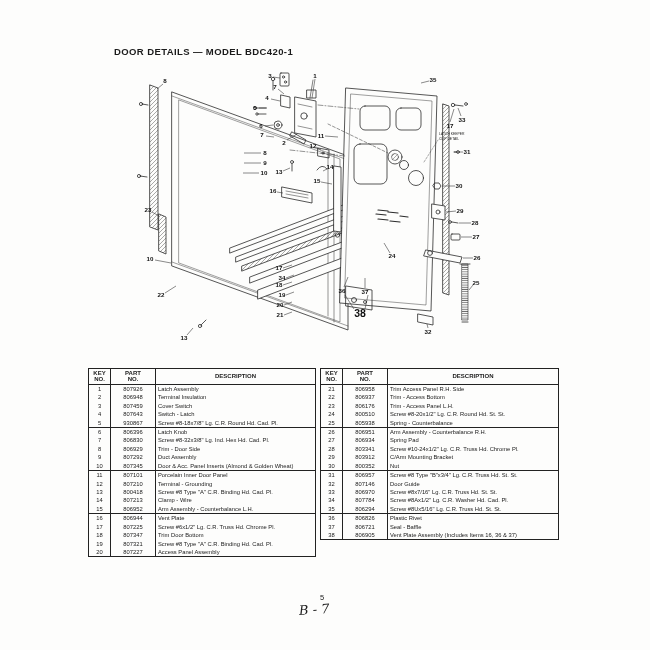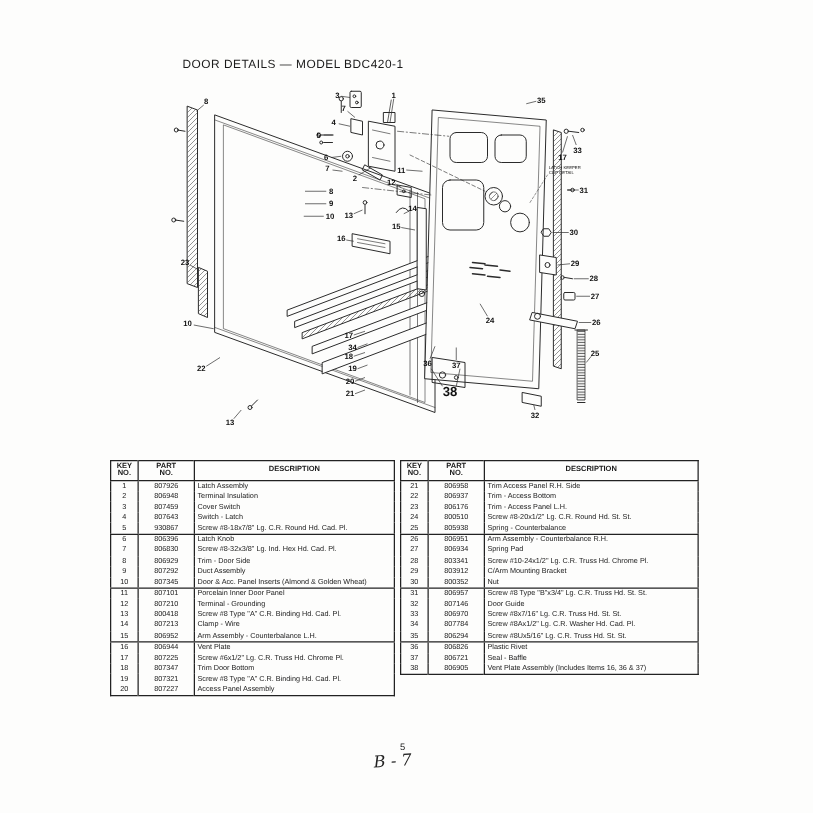--- a/index.html
+++ b/index.html
@@ -1,19 +1,19 @@
 <!DOCTYPE html>
 <html><head>
 <meta charset="utf-8">
 <style>
   html,body{margin:0;padding:0;}
   body{width:650px;height:650px;position:relative;background:#fdfdfc;
        font-family:"Liberation Sans",sans-serif;color:#1b1b1b;overflow:hidden;}
-  .page-title{position:absolute;left:114px;top:46px;font-size:9.5px;font-weight:normal;
-       letter-spacing:.4px;white-space:nowrap;margin-left:32px;}
+  .page-title{position:absolute;left:114px;top:46px;font-size:9.5px;font-weight:bold;
+       letter-spacing:.4px;white-space:nowrap;}
   svg.diagram{position:absolute;left:132px;top:64px;}
   table.parts{position:absolute;border-collapse:collapse;table-layout:fixed;
        font-size:5.8px;line-height:1.05;border:1.2px solid #222;background:#fdfdfc;}
   table.parts.tleft{left:88px;top:368px;width:228px;}
   table.parts.tright{left:320px;top:368px;width:239px;}
   table.parts th{font-size:6px;font-weight:bold;text-align:center;vertical-align:middle;
        border-bottom:1px solid #222;padding:1px 1px;}
   table.parts td{padding:0 2px;white-space:nowrap;overflow:hidden;height:8.45px;
        vertical-align:middle;}
   table.parts .ck{width:19px;text-align:center;}

